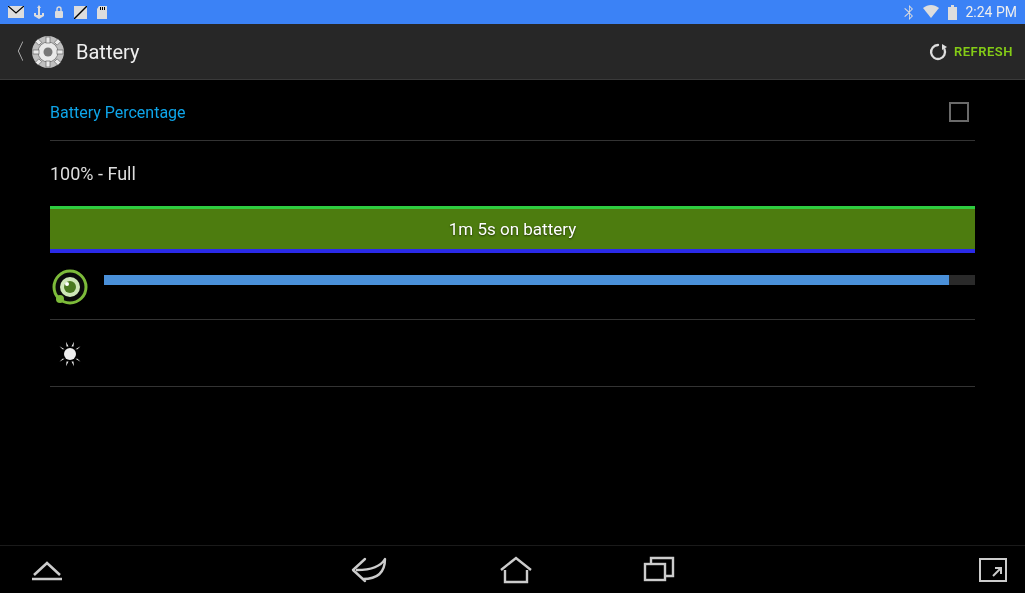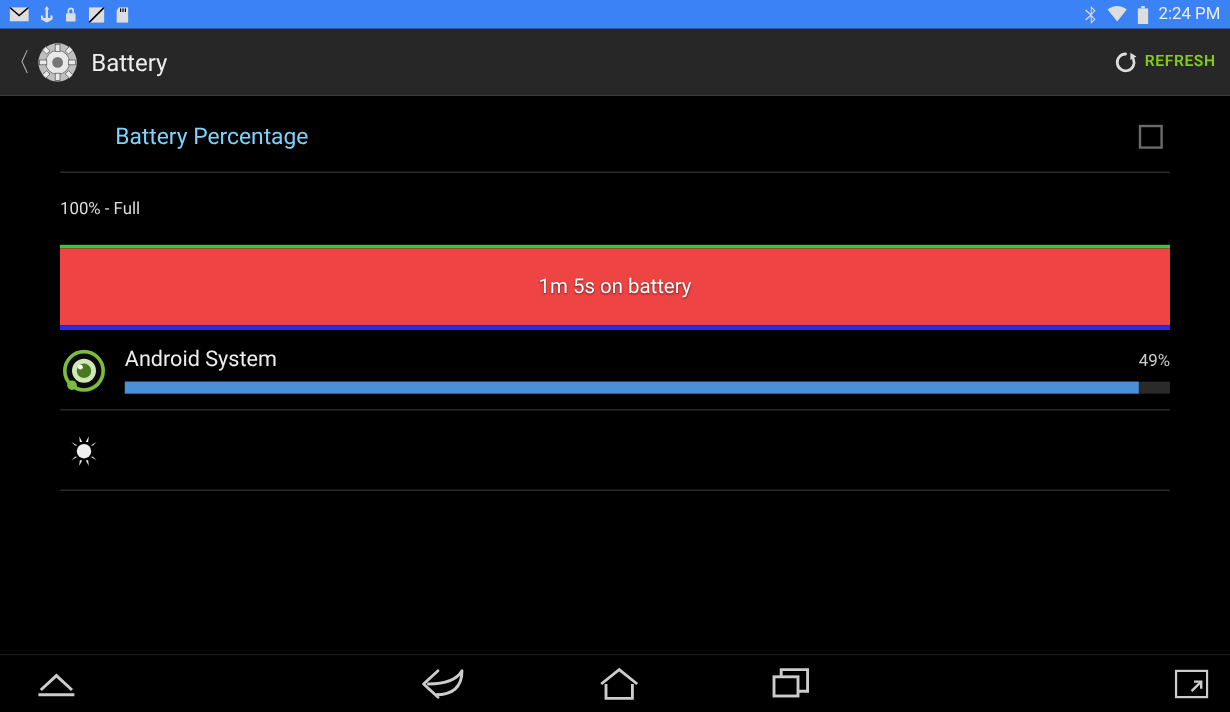--- a/index.html
+++ b/index.html
@@ -17,28 +17,28 @@
   .gear-wrap { width: 40px; height: 40px; display:flex; align-items:center; justify-content:center; }
   .title { font-size: 20px; color: #eee; margin-left: 8px; font-weight: 400; }
   .refresh-btn { margin-left: auto; display: flex; align-items: center; gap: 6px; color: #84cc16; font-size: 13px; letter-spacing: 0.5px; font-weight: 600; cursor: pointer; }
   .refresh-btn svg { display:block; }
 
   
   .content { padding: 0 50px; }
   .divider { height: 1px; background: #333; margin: 0; }
 
   .pref-row { padding: 22px 0 18px 0; display:flex; align-items:center; }
-  .pref-title { font-size: 19px; color: #7dd3fc; margin-left: 46px; }
+  .pref-title { font-size: 16px; color: #0ea5e9; }
   .checkbox { width: 20px; height: 20px; border: 2px solid #6a6a6a; margin-left: auto; margin-right: 6px; }
 
-  .summary-row { padding: 22px 0 18px 0; font-size: 14px; color: #ddd; }
+  .summary-row { padding: 22px 0 18px 0; font-size: 18px; color: #ddd; }
 
   .graph-card { margin-top: 4px; }
   .graph-top-line { height: 3px; background: #2ecc40; }
-  .graph-body { height: 64px; background: #ef4444; display:flex; align-items:center; justify-content:center; }
+  .graph-body { height: 40px; background: #4d7c0f; display:flex; align-items:center; justify-content:center; }
   .graph-text { color: #fff; font-size: 17px; text-shadow: 0 1px 2px rgba(0,0,0,0.6); }
   .graph-bottom-line { height: 4px; background: #2a2ae8; }
 
   .usage-item { display:flex; align-items:flex-start; padding: 14px 0 12px 0; cursor:pointer; }
   .usage-icon { width: 40px; height: 40px; display:flex; align-items:center; justify-content:center; margin-right: 14px; }
   .usage-main { flex: 1; }
   .usage-header { display:flex; align-items:baseline; }
   .usage-name { font-size: 18px; color: #eee; }
   .usage-pct { margin-left: auto; font-size: 14px; color: #ccc; }
   .bar-track { height: 10px; background: #2a2a2a; margin-top: 8px; position: relative; }
@@ -165,24 +165,20 @@
         <div class="usage-icon">
           <svg width="36" height="36" viewBox="0 0 36 36">
             <circle cx="18" cy="18" r="16" fill="#0a0a0a" stroke="#7dbb3a" stroke-width="3"></circle>
             <circle cx="18" cy="18" r="10" fill="#cfe8b8"></circle>
             <circle cx="18" cy="18" r="6" fill="#4a7a20"></circle>
             <circle cx="15" cy="15" r="2" fill="#fff"></circle>
             <circle cx="8" cy="30" r="4" fill="#7dbb3a"></circle>
           </svg>
         </div>
         <div class="usage-main">
-          <div class="usage-header">
-            <span class="usage-name">Android System</span>
-            <span class="usage-pct">49%</span>
-          </div>
           <div class="bar-track">
             <div class="bar-fill" style="width: 97%;"></div>
           </div>
         </div>
       </div>
       <div class="divider"></div>
       <div class="usage-item">
         <div class="usage-icon">
           <svg width="30" height="30" viewBox="0 0 30 30">
             <g fill="#eee">

